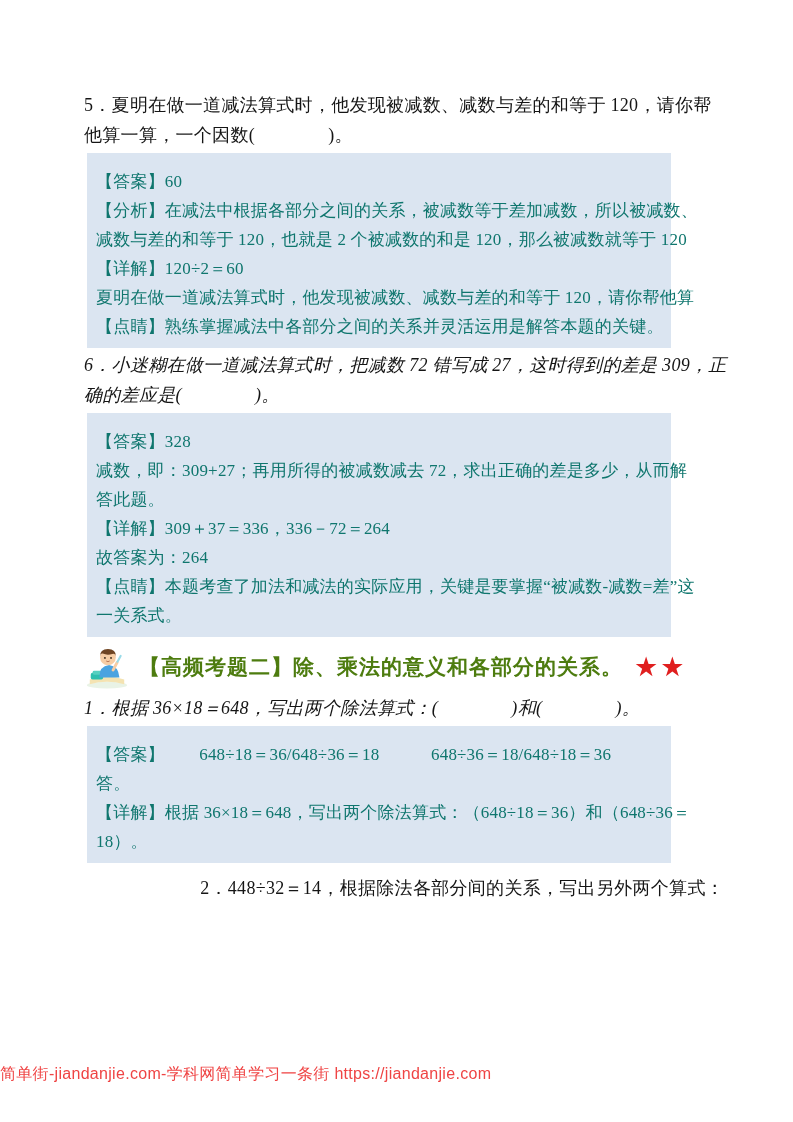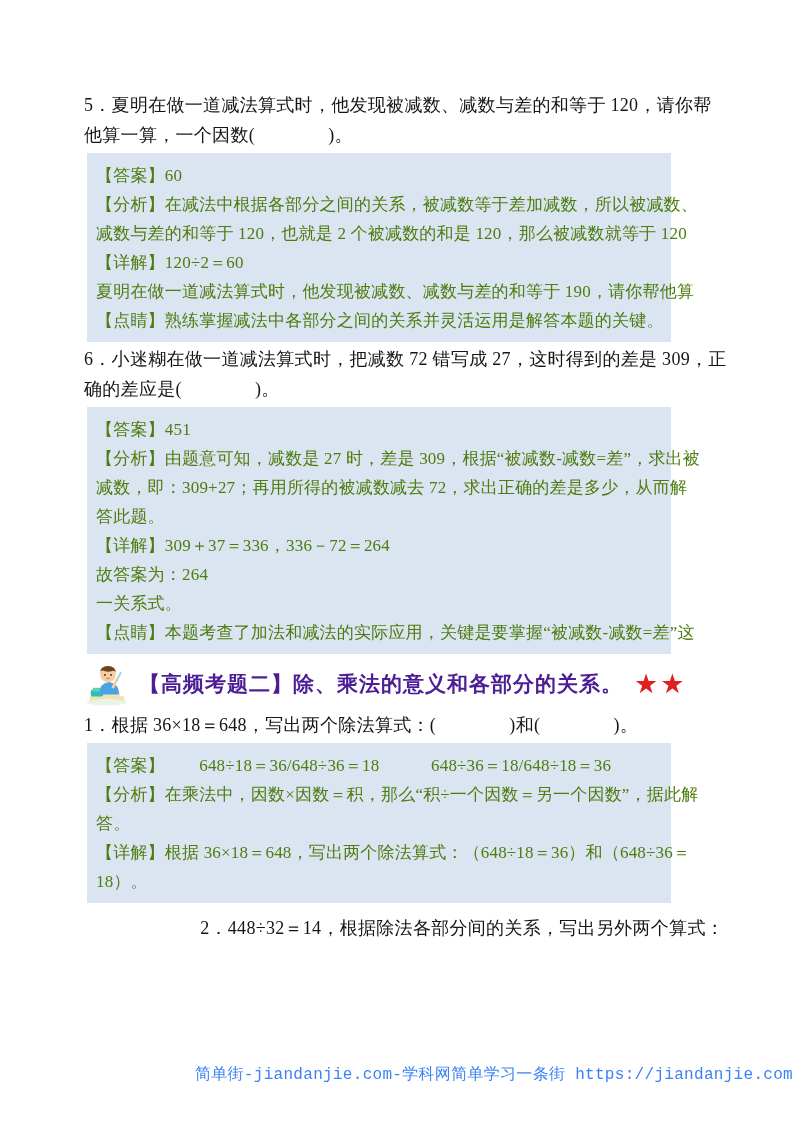--- a/index.html
+++ b/index.html
@@ -6,82 +6,81 @@
   .page {
     position:relative; width:793px; height:1122px; background:#ffffff;
     font-family:"Liberation Serif","DejaVu Serif",serif;
     overflow:hidden;
   }
   .content { position:absolute; left:84px; top:90px; width:640px; }
   .line { white-space:nowrap; }
   .q { font-size:18px; line-height:30px; color:#151515; }
   .q .line { letter-spacing:0.3px; }
   .ans {
-    background:#dbe5f1; color:#4d7c0f;
+    background:#dbe5f1; color:#0f766e;
     width:566px; margin-left:3px;
-    padding:8px 9px 7px 9px;
+    padding:14px 9px 7px 9px;
     font-size:17px; line-height:29px;
   }
   .ans .line { letter-spacing:0.2px; }
   .mb3 { margin-bottom:3px; }
-  .mt2 { margin-top:2px; }
+  .mt2 { margin-top:2px;font-style:italic; }
   .section-heading {
     margin-top:6px; height:48px;
     display:flex; align-items:center; gap:9px;
   }
   .section-title {
     font-family:"Liberation Sans","DejaVu Sans",sans-serif;
-    font-weight:700; font-size:21px; color:#4c1d95; letter-spacing:1px;
+    font-weight:700; font-size:21px; color:#4d7c0f; letter-spacing:1px;
     white-space:nowrap;
   }
   .stars { display:flex; align-items:center; gap:2px; margin-left:2px; }
   .star { color:#e01f1f; font-size:27px; line-height:27px; }
   .mascot { width:46px; height:44px; flex:0 0 auto; }
   .q2-row { margin-top:10px;text-align:right; }
   .footer {
     position:absolute; left:0; right:0; top:1064px;
-    text-align:right;
-    font-family:Liberation Mono, monospace;
-    font-size:16px; color:#3b82f6; letter-spacing:0.3px;
+    text-align:left;
+    font-family:Liberation Sans, sans-serif;
+    font-size:16px; color:#ef4444; letter-spacing:0.3px;
   }
 </style>
 </head>
 <body>
 
 <div class="page">
   <div class="content">
 
     <div class="q mb3">
       <div class="line">5．夏明在做一道减法算式时，他发现被减数、减数与差的和等于 120，请你帮</div>
       <div class="line">他算一算，一个因数(　　　　)。</div>
     </div>
 
     <div class="ans">
       <div class="line">【答案】60</div>
       <div class="line">【分析】在减法中根据各部分之间的关系，被减数等于差加减数，所以被减数、</div>
       <div class="line">减数与差的和等于 120，也就是 2 个被减数的和是 120，那么被减数就等于 120</div>
       <div class="line">【详解】120÷2＝60</div>
-      <div class="line">夏明在做一道减法算式时，他发现被减数、减数与差的和等于 190，请你帮他算</div>
+      <div class="line">夏明在做一道减法算式时，他发现被减数、减数与差的和等于 120，请你帮他算</div>
       <div class="line">【点睛】熟练掌握减法中各部分之间的关系并灵活运用是解答本题的关键。</div>
     </div>
 
     <div class="q mt2 mb3">
       <div class="line">6．小迷糊在做一道减法算式时，把减数 72 错写成 27，这时得到的差是 309，正</div>
       <div class="line">确的差应是(　　　　)。</div>
     </div>
 
     <div class="ans">
-      <div class="line">【答案】451</div>
-      <div class="line">【分析】由题意可知，减数是 27 时，差是 309，根据“被减数-减数=差”，求出被</div>
+      <div class="line">【答案】328</div>
       <div class="line">减数，即：309+27；再用所得的被减数减去 72，求出正确的差是多少，从而解</div>
       <div class="line">答此题。</div>
       <div class="line">【详解】309＋37＝336，336－72＝264</div>
       <div class="line">故答案为：264</div>
+      <div class="line">【点睛】本题考查了加法和减法的实际应用，关键是要掌握“被减数-减数=差”这</div>
       <div class="line">一关系式。</div>
-      <div class="line">【点睛】本题考查了加法和减法的实际应用，关键是要掌握“被减数-减数=差”这</div>
     </div>
 
     <div class="section-heading">
       <svg class="mascot" viewBox="0 0 48 46">
         <ellipse cx="24" cy="42" rx="21" ry="3.5" fill="#e9f3e6"></ellipse>
         <path d="M6 36 Q24 30 42 36 L42 41 Q24 36 6 41 Z" fill="#f4e3b2"></path>
         <rect x="7" y="29" width="13" height="7" rx="2" fill="#2fbfae"></rect>
         <rect x="9" y="27" width="11" height="4" rx="1.5" fill="#57d0c0"></rect>
         <path d="M16 34 Q16 22 26 21 Q36 22 37 34 Z" fill="#4aa3e0"></path>
         <rect x="31" y="16" width="3" height="12" rx="1.5" fill="#f6cda5" transform="rotate(28 32 22)"></rect>
@@ -98,21 +97,20 @@
         <span class="star">★</span>
       </span>
     </div>
 
     <div class="q mt2 mb3">
       <div class="line">1．根据 36×18＝648，写出两个除法算式：(　　　　)和(　　　　)。</div>
     </div>
 
     <div class="ans">
       <div class="line">【答案】　　648÷18＝36/648÷36＝18　　　648÷36＝18/648÷18＝36</div>
-      <div class="line">【分析】在乘法中，因数×因数＝积，那么“积÷一个因数＝另一个因数”，据此解</div>
       <div class="line">答。</div>
       <div class="line">【详解】根据 36×18＝648，写出两个除法算式：（648÷18＝36）和（648÷36＝</div>
       <div class="line">18）。</div>
     </div>
 
     <div class="q q2-row">
       <div class="line">2．448÷32＝14，根据除法各部分间的关系，写出另外两个算式：</div>
     </div>
 
   </div>

